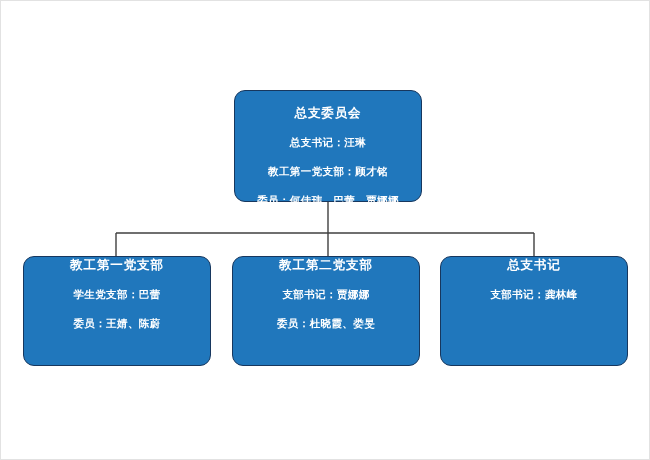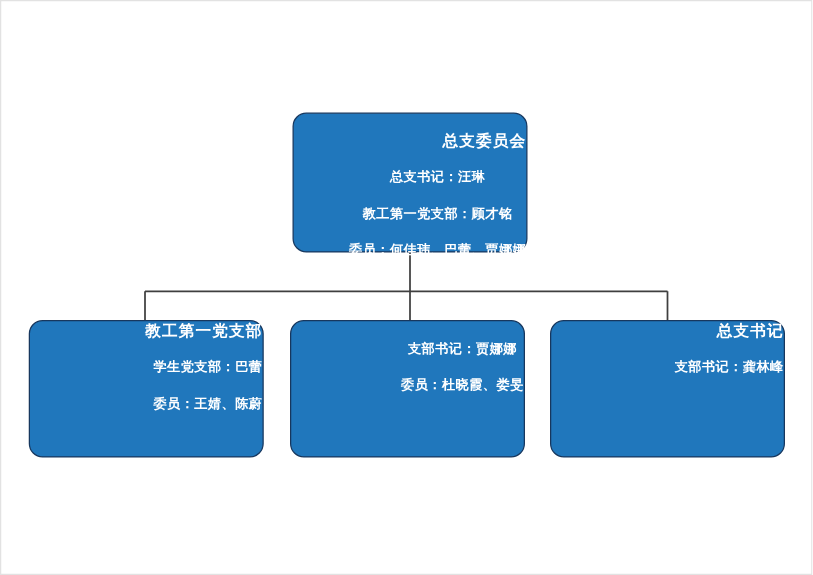--- a/index.html
+++ b/index.html
@@ -32,21 +32,21 @@
   .node {
     position: absolute;
     box-sizing: border-box;
     background: #2077BC;
     border: 1.6px solid #17375E;
     border-radius: 11px;
     color: #ffffff;
     text-align: center;
     display: flex;
     flex-direction: column;
-    align-items: flex-end;
+    align-items: center;
     z-index: 2;
   }
   .node-title {
     font-size: 12.5px;
     font-weight: 700;
     letter-spacing: 0.9px;
     line-height: 1.2;
     white-space: nowrap;
   }
   .node-lines {
@@ -118,20 +118,21 @@
 
   <div class="node node-child" id="node-child-0">
     <div class="node-title">教工第一党支部</div>
     <div class="node-lines">
       <div class="node-line">学生党支部：巴蕾</div>
       <div class="node-line">委员：王婧、陈蔚</div>
     </div>
   </div>
 
   <div class="node node-child" id="node-child-1">
+    <div class="node-title">教工第二党支部</div>
     <div class="node-lines">
       <div class="node-line">支部书记：贾娜娜</div>
       <div class="node-line">委员：杜晓霞、娄旻</div>
     </div>
   </div>
 
   <div class="node node-child" id="node-child-2">
     <div class="node-title">总支书记</div>
     <div class="node-lines">
       <div class="node-line">支部书记：龚林峰</div>

